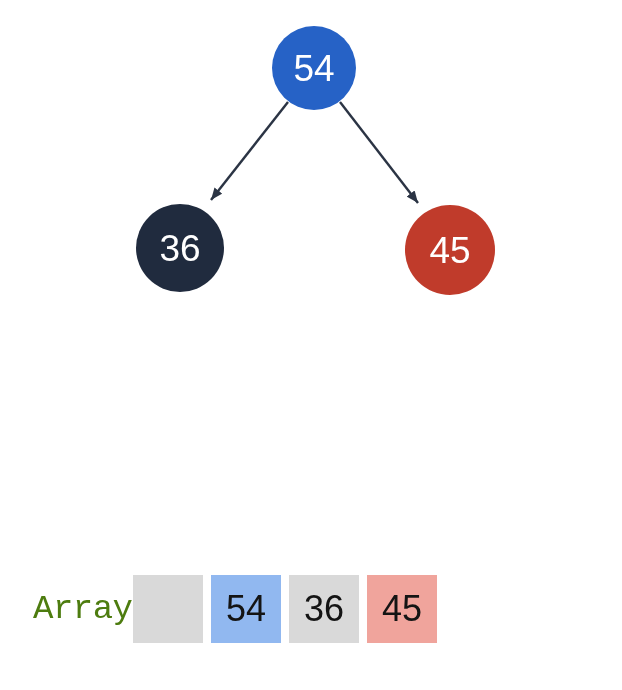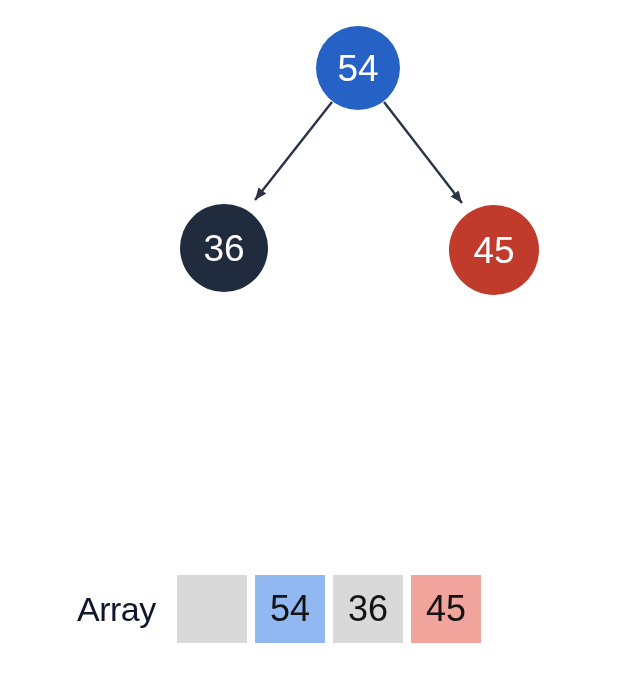--- a/index.html
+++ b/index.html
@@ -4,21 +4,21 @@
 <style>
   html, body { margin: 0; padding: 0; }
   body {
     width: 622px;
     height: 690px;
     background: #ffffff;
     font-family: "Liberation Sans", sans-serif;
     position: relative;
     overflow: hidden;
   }
-  .stage { position: absolute; inset: 0; margin-left: 44px; }
+  .stage { position: absolute; inset: 0; }
   #tree-svg { position: absolute; top: 0; left: 0; }
   .node-label {
     font-family: "Liberation Sans", sans-serif;
     font-size: 37px;
   }
   .array-row {
     position: absolute;
     left: 0;
     top: 575px;
     width: 622px;
@@ -75,21 +75,21 @@
           <text x="180" y="248" dy="0.35em" text-anchor="middle" fill="#ffffff" class="node-label">36</text>
         </g>
         <g>
           <circle cx="450" cy="250" r="45" fill="#c03b2b"></circle>
           <text x="450" y="250" dy="0.35em" text-anchor="middle" fill="#ffffff" class="node-label">45</text>
         </g>
       </g>
   </svg>
 
   <div class="array-row">
-    <div class="array-label" style="color: #0f172a;">Array</div>
+    <div class="array-label" style="color: #4d7c0f; font-family: Liberation Mono, monospace;">Array</div>
     <div class="array-cells">
         <div class="array-cell" style="background: rgb(217, 217, 217); color: rgb(20, 20, 20);"></div>
         <div class="array-cell" style="background: rgb(145, 184, 240); color: rgb(20, 20, 20);">54</div>
         <div class="array-cell" style="background: rgb(217, 217, 217); color: rgb(20, 20, 20);">36</div>
         <div class="array-cell" style="background: rgb(240, 164, 156); color: rgb(20, 20, 20);">45</div>
       </div>
   </div>
 </div>
 
 </body></html>

